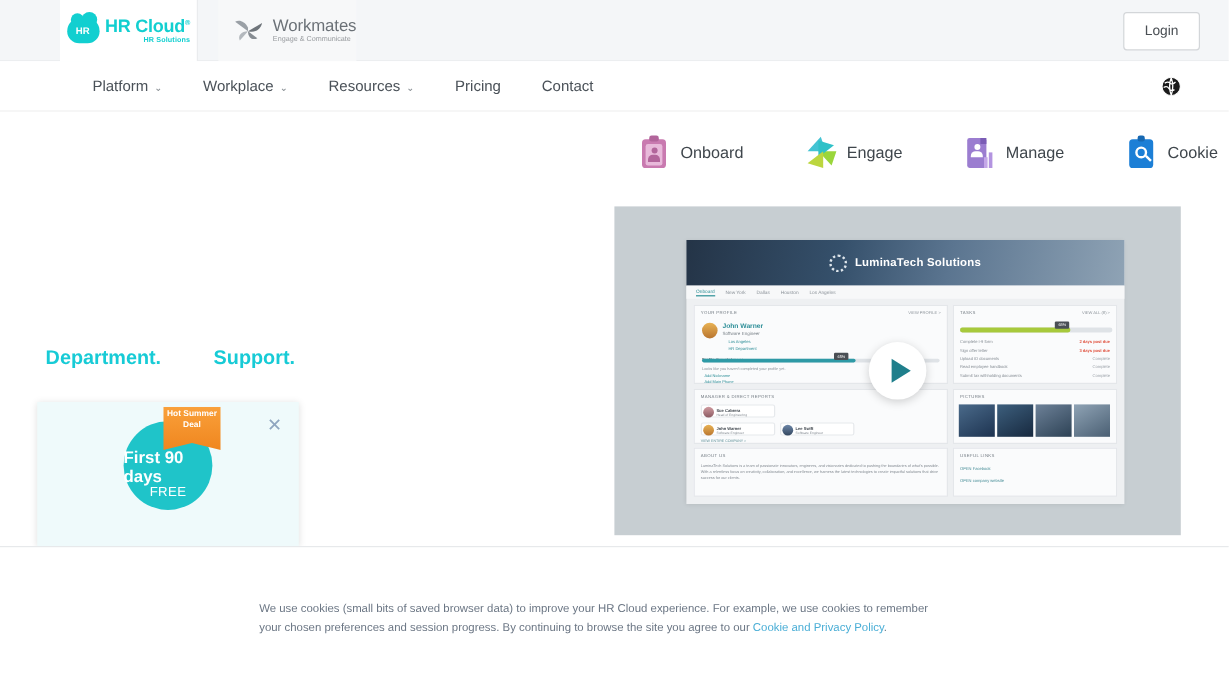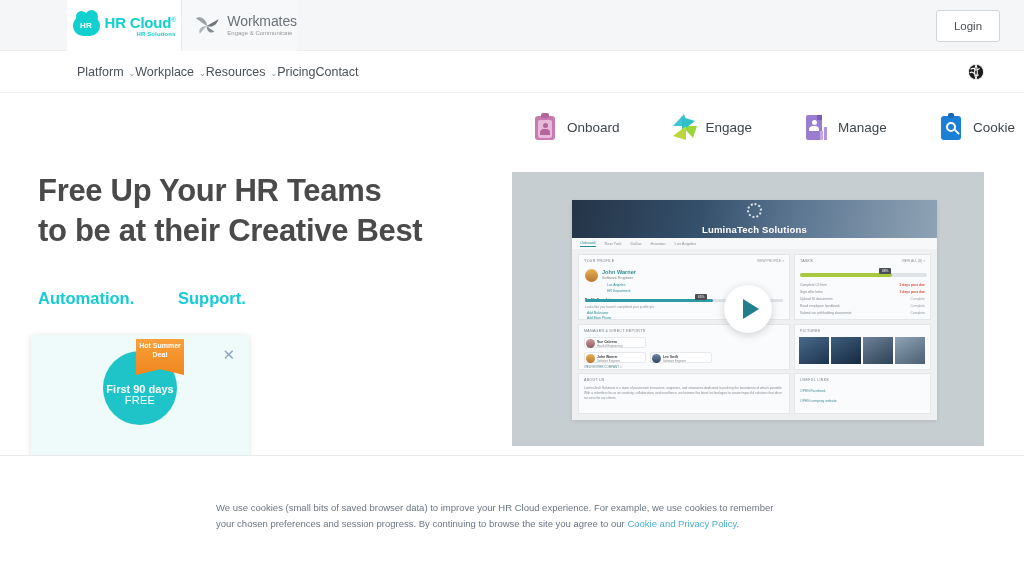--- a/index.html
+++ b/index.html
@@ -11,21 +11,21 @@
   }
   .page { position: relative; width: 1024px; height: 576px; background:#fff; }
 
   
   .topbar {
     position: absolute; top:0; left:0; width:1024px; height:51px;
     background:#f4f6f8;
     border-bottom:1px solid #eceef0;
   }
   .logo-box {
-    position:absolute; left:67px; top:0; width:115px; height:51px;
+    position:absolute; left:50px; top:0; width:115px; height:51px;
     background:#ffffff; display:flex; align-items:center; justify-content:center;
     border-right:1px solid #eaecee;
   }
   .logo-inner { display:flex; align-items:center; gap:5px; }
   .cloud-badge {
     width:27px; height:21px; background:#12cfd0; border-radius:12px 12px 11px 11px;
     position:relative; display:flex; align-items:center; justify-content:center;
     color:#fff; font-size:8px; font-weight:bold; letter-spacing:.2px;
   }
   .cloud-badge:before{
@@ -56,21 +56,21 @@
   }
   .btn-login {
     position:absolute; right:24px; top:10px; width:64px; height:32px;
     background:#fff; color:#4b5055; border:1px solid #d3d6d9; border-radius:3px;
     font-size:11.5px; font-family:"Liberation Sans",sans-serif; cursor:pointer;
   }
 
   
   .navbar { position:absolute; top:51px; left:0; width:1024px; height:42px; background:#fff;
             border-bottom:1px solid #f0f0f0; }
-  .nav-items { position:absolute; left:77px; top:0; height:42px; display:flex; align-items:center; }
+  .nav-items { position:absolute; left:77px; top:0; height:42px; display:flex; align-items:center; gap:34px; }
   .nav-item { font-size:12.5px; color:#4a5158; cursor:pointer; display:flex; align-items:center; gap:5px; }
   .chev { font-size:8px; color:#8b9196; position:relative; top:1px; }
   .globe { position:absolute; right:39px; top:12px; width:18px; height:18px; cursor:pointer; }
 
   
   .features { position:absolute; top:113px; left:532px; display:flex; gap:51px; align-items:center; }
   .feat { display:flex; align-items:center; gap:9px; cursor:pointer; }
   .feat-label { font-size:13.5px; color:#3f464c; }
   .ic { width:26px; height:28px; position:relative; }
 
@@ -110,36 +110,36 @@
   .tag.t1{ width:140px; } .tag.t2{ width:157px; }
 
   
   .promo { position:absolute; left:31px; top:335px; width:218px; height:120px;
            background:#effafb; box-shadow:0 1px 6px rgba(0,0,0,.13); }
   .promo-close { position:absolute; right:14px; top:12px; font-size:15px; color:#8fa6c0; cursor:pointer; line-height:1; }
   .circle-deal { position:absolute; left:50%; transform:translateX(-50%); top:16px;
                  width:74px; height:74px; border-radius:50%; background:#1fc4c9;
                  display:flex; flex-direction:column; align-items:center; justify-content:center;
                  color:#fff; }
-  .deal-line1 { font-size:11px; font-weight:bold; margin-top:12px; }
+  .deal-line1 { font-size:14px; font-weight:bold; margin-top:12px; }
   .deal-line2 { font-size:11px; font-weight:normal; letter-spacing:.3px; line-height:1; }
   .ribbon { position:absolute; left:50%; margin-left:-4px; top:4px; width:48px; height:36px;
             background:linear-gradient(#f9a03a,#f0861f);
             clip-path: polygon(0 0,100% 0,100% 100%,50% 84%,0 100%);
             display:flex; align-items:flex-start; justify-content:center; padding-top:3px; }
   .ribbon span { font-size:7px; font-weight:bold; color:#fff; text-align:center; line-height:1.22; }
   .promo-text { position:absolute; bottom:11px; left:0; width:100%; text-align:center;
                 font-size:14.5px; font-weight:bold; color:#3b4048; }
 
   
   .video { position:absolute; left:512px; top:172px; width:472px; height:274px; background:#c7ced2; cursor:pointer; }
   .dash { position:absolute; left:60px; top:28px; width:365px; height:220px; background:#eef0f2; box-shadow:0 1px 4px rgba(0,0,0,.1); }
   .dash-banner { position:absolute; left:0; top:0; width:100%; height:38px;
                  background:linear-gradient(100deg,#243447 0%,#35506b 35%,#5b7590 60%,#8fa3b5 100%);
-                 display:flex; align-items:center; justify-content:center; gap:6px;flex-direction:column; }
+                 display:flex; align-items:center; justify-content:center; gap:6px; }
   .dash-banner .logo-ring { width:15px;height:15px;border:2px dotted #dfe6ec;border-radius:50%; }
   .dash-banner .cname { color:#fff; font-size:9.5px; font-weight:bold; letter-spacing:.2px; }
   .dash-tabs { position:absolute; left:0; top:38px; width:100%; height:11px; background:#f7f8f9; display:flex; gap:9px; padding-left:8px; align-items:center; }
   .dtab { font-size:4px; color:#8b9299; }
   .dtab.active { color:#2b8f96; border-bottom:1px solid #2b8f96; padding-bottom:1px; }
   .panel { position:absolute; background:#fafbfc; border:1px solid #e4e7ea; }
   .p-profile { left:6px; top:54px; width:212px; height:66px; }
   .p-tasks   { left:222px; top:54px; width:137px; height:66px; }
   .p-mgr     { left:6px; top:124px; width:212px; height:46px; }
   .p-pics    { left:222px; top:124px; width:137px; height:46px; }
@@ -277,26 +277,22 @@
       <div class="ic ic-recruit">
         <div class="body"></div>
           <div class="clip"></div>
           <div class="glass"></div>
           <div class="handle"></div>
       </div>
       <span class="feat-label">Cookie</span>
     </div>
   </div>
 
-  <div class="hero-h1">
-    <div>Free Up Your HR Teams</div>
-    <div>to be at their Creative Best</div>
-  </div>
   <div class="hero-tags">
-    <span class="tag t1">Automation.</span>
+    <span class="tag t1">Department.</span>
     <span class="tag t3">Support.</span>
   </div>
 
   <div class="promo">
     <div class="promo-close">✕</div>
     <div class="circle-deal">
       <div class="deal-line1">First 90 days</div>
       <div class="deal-line2">FREE</div>
     </div>
     <div class="ribbon">

